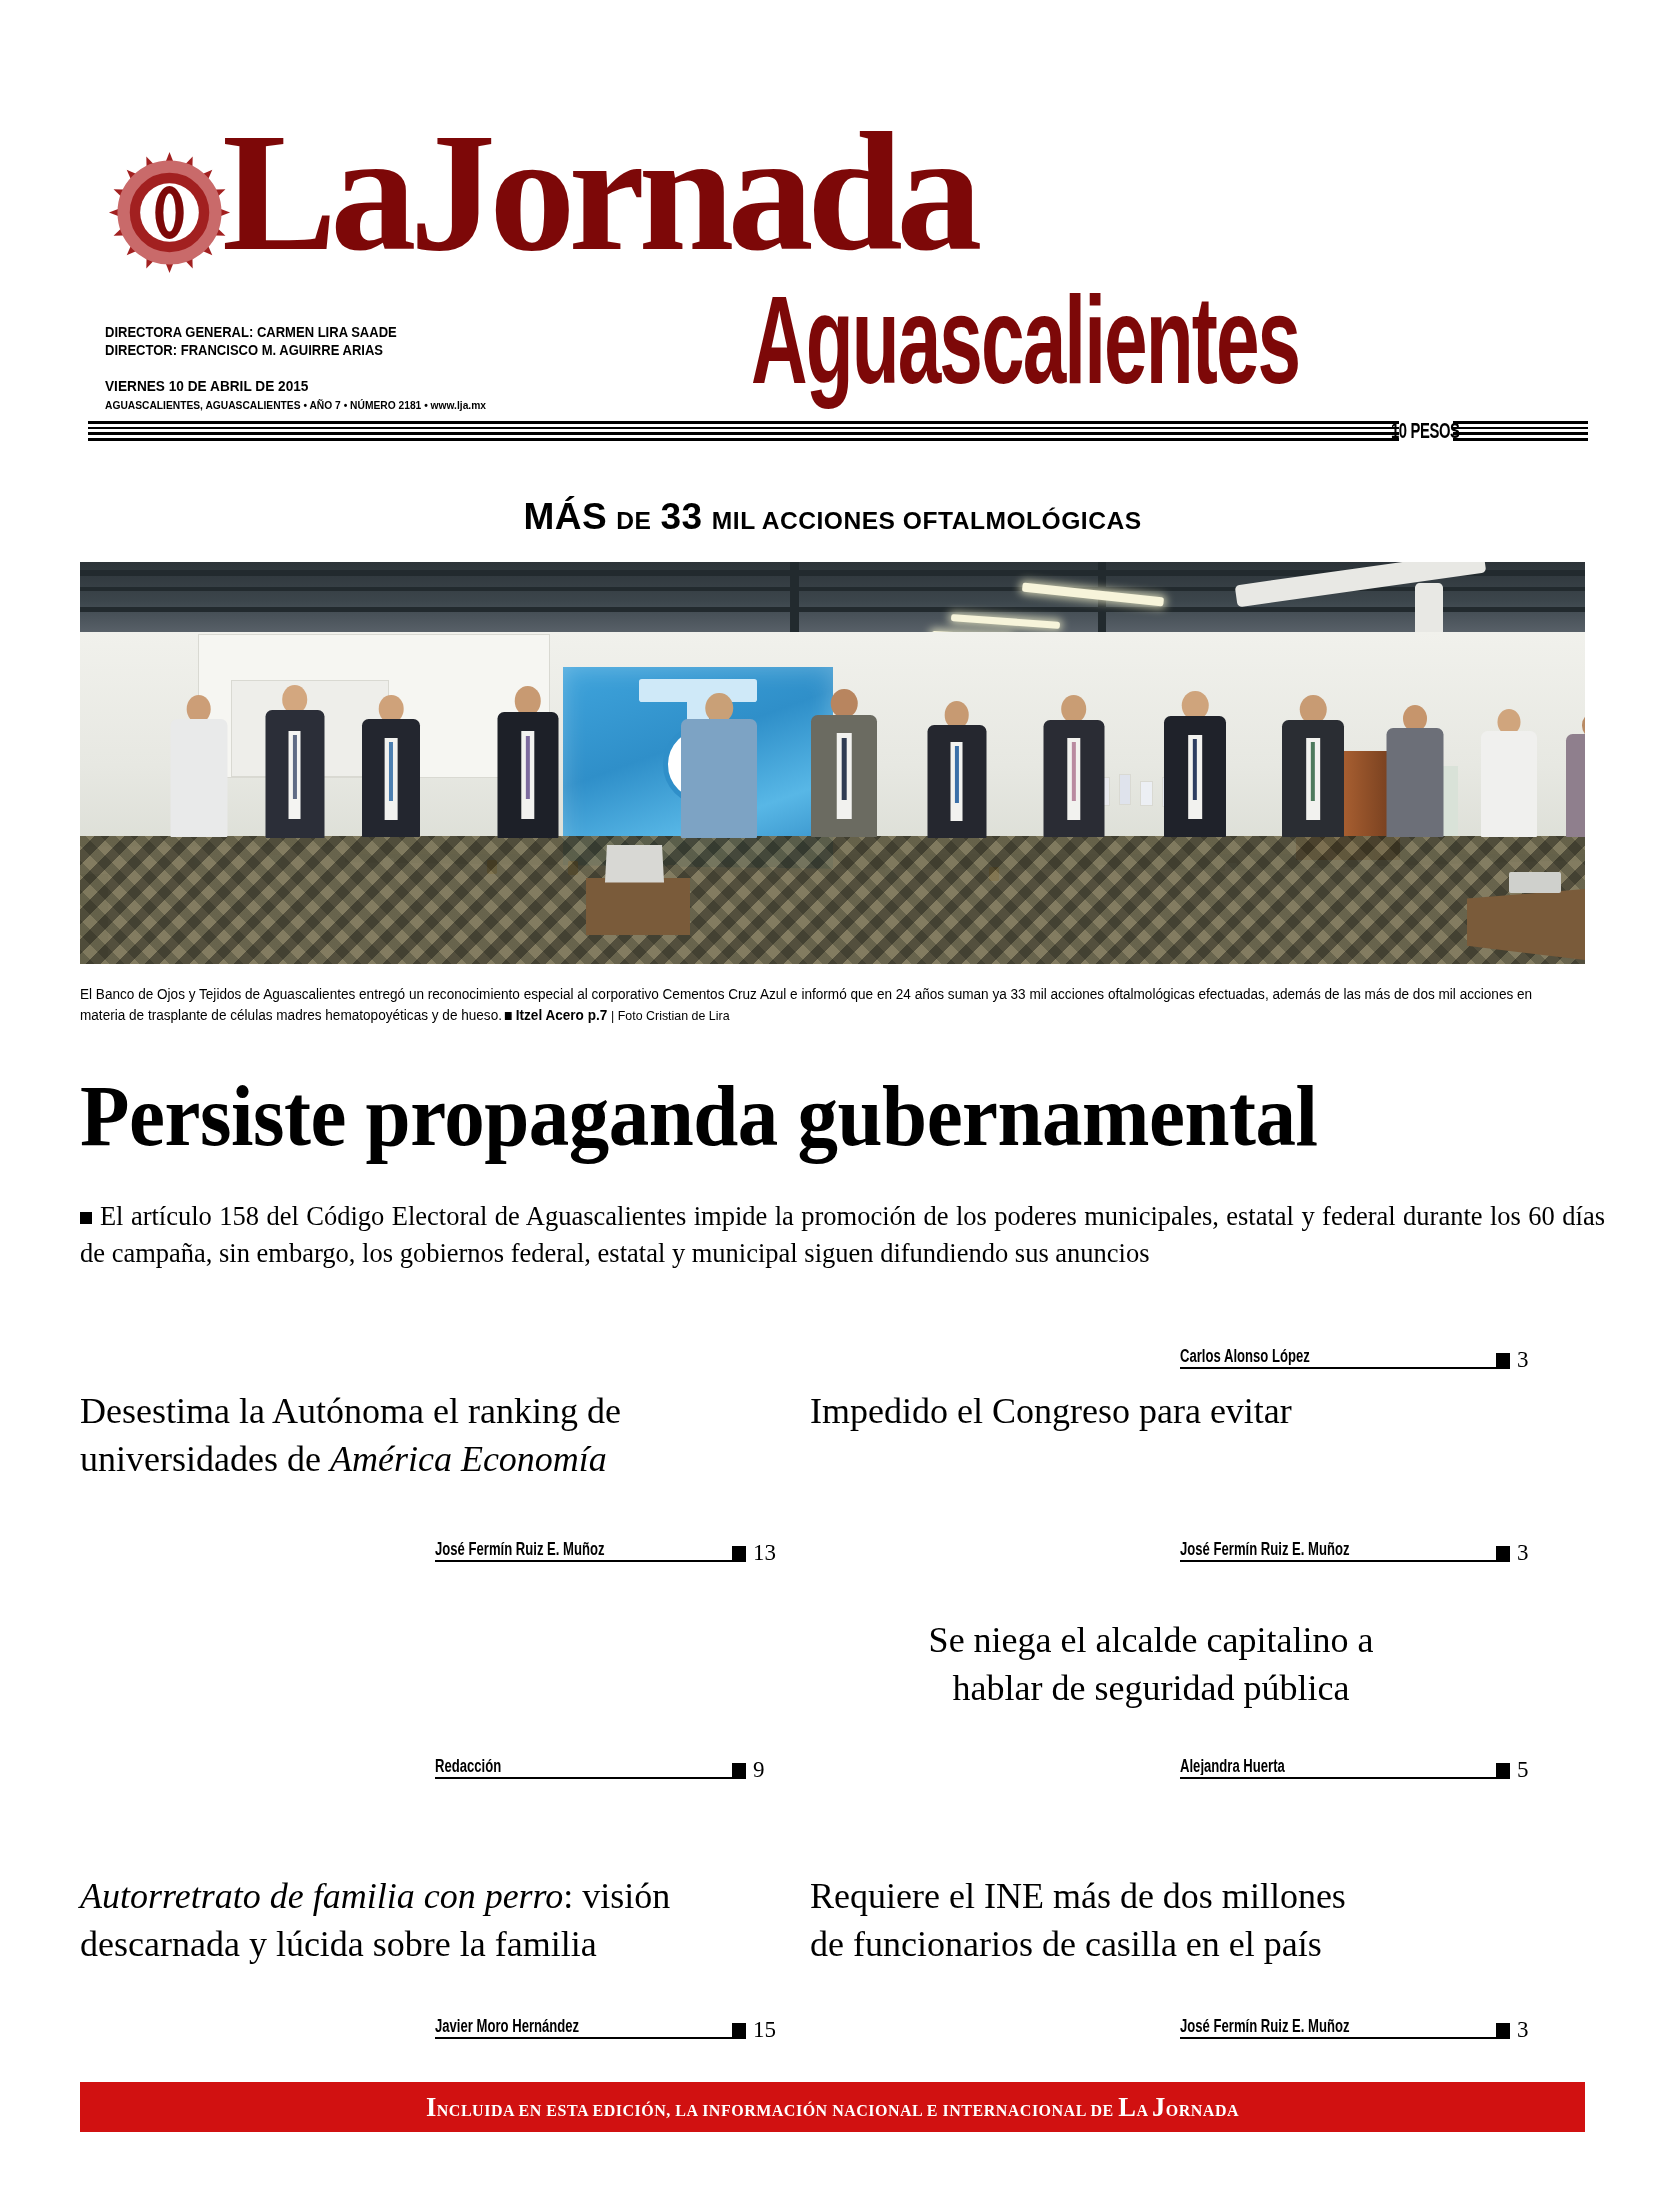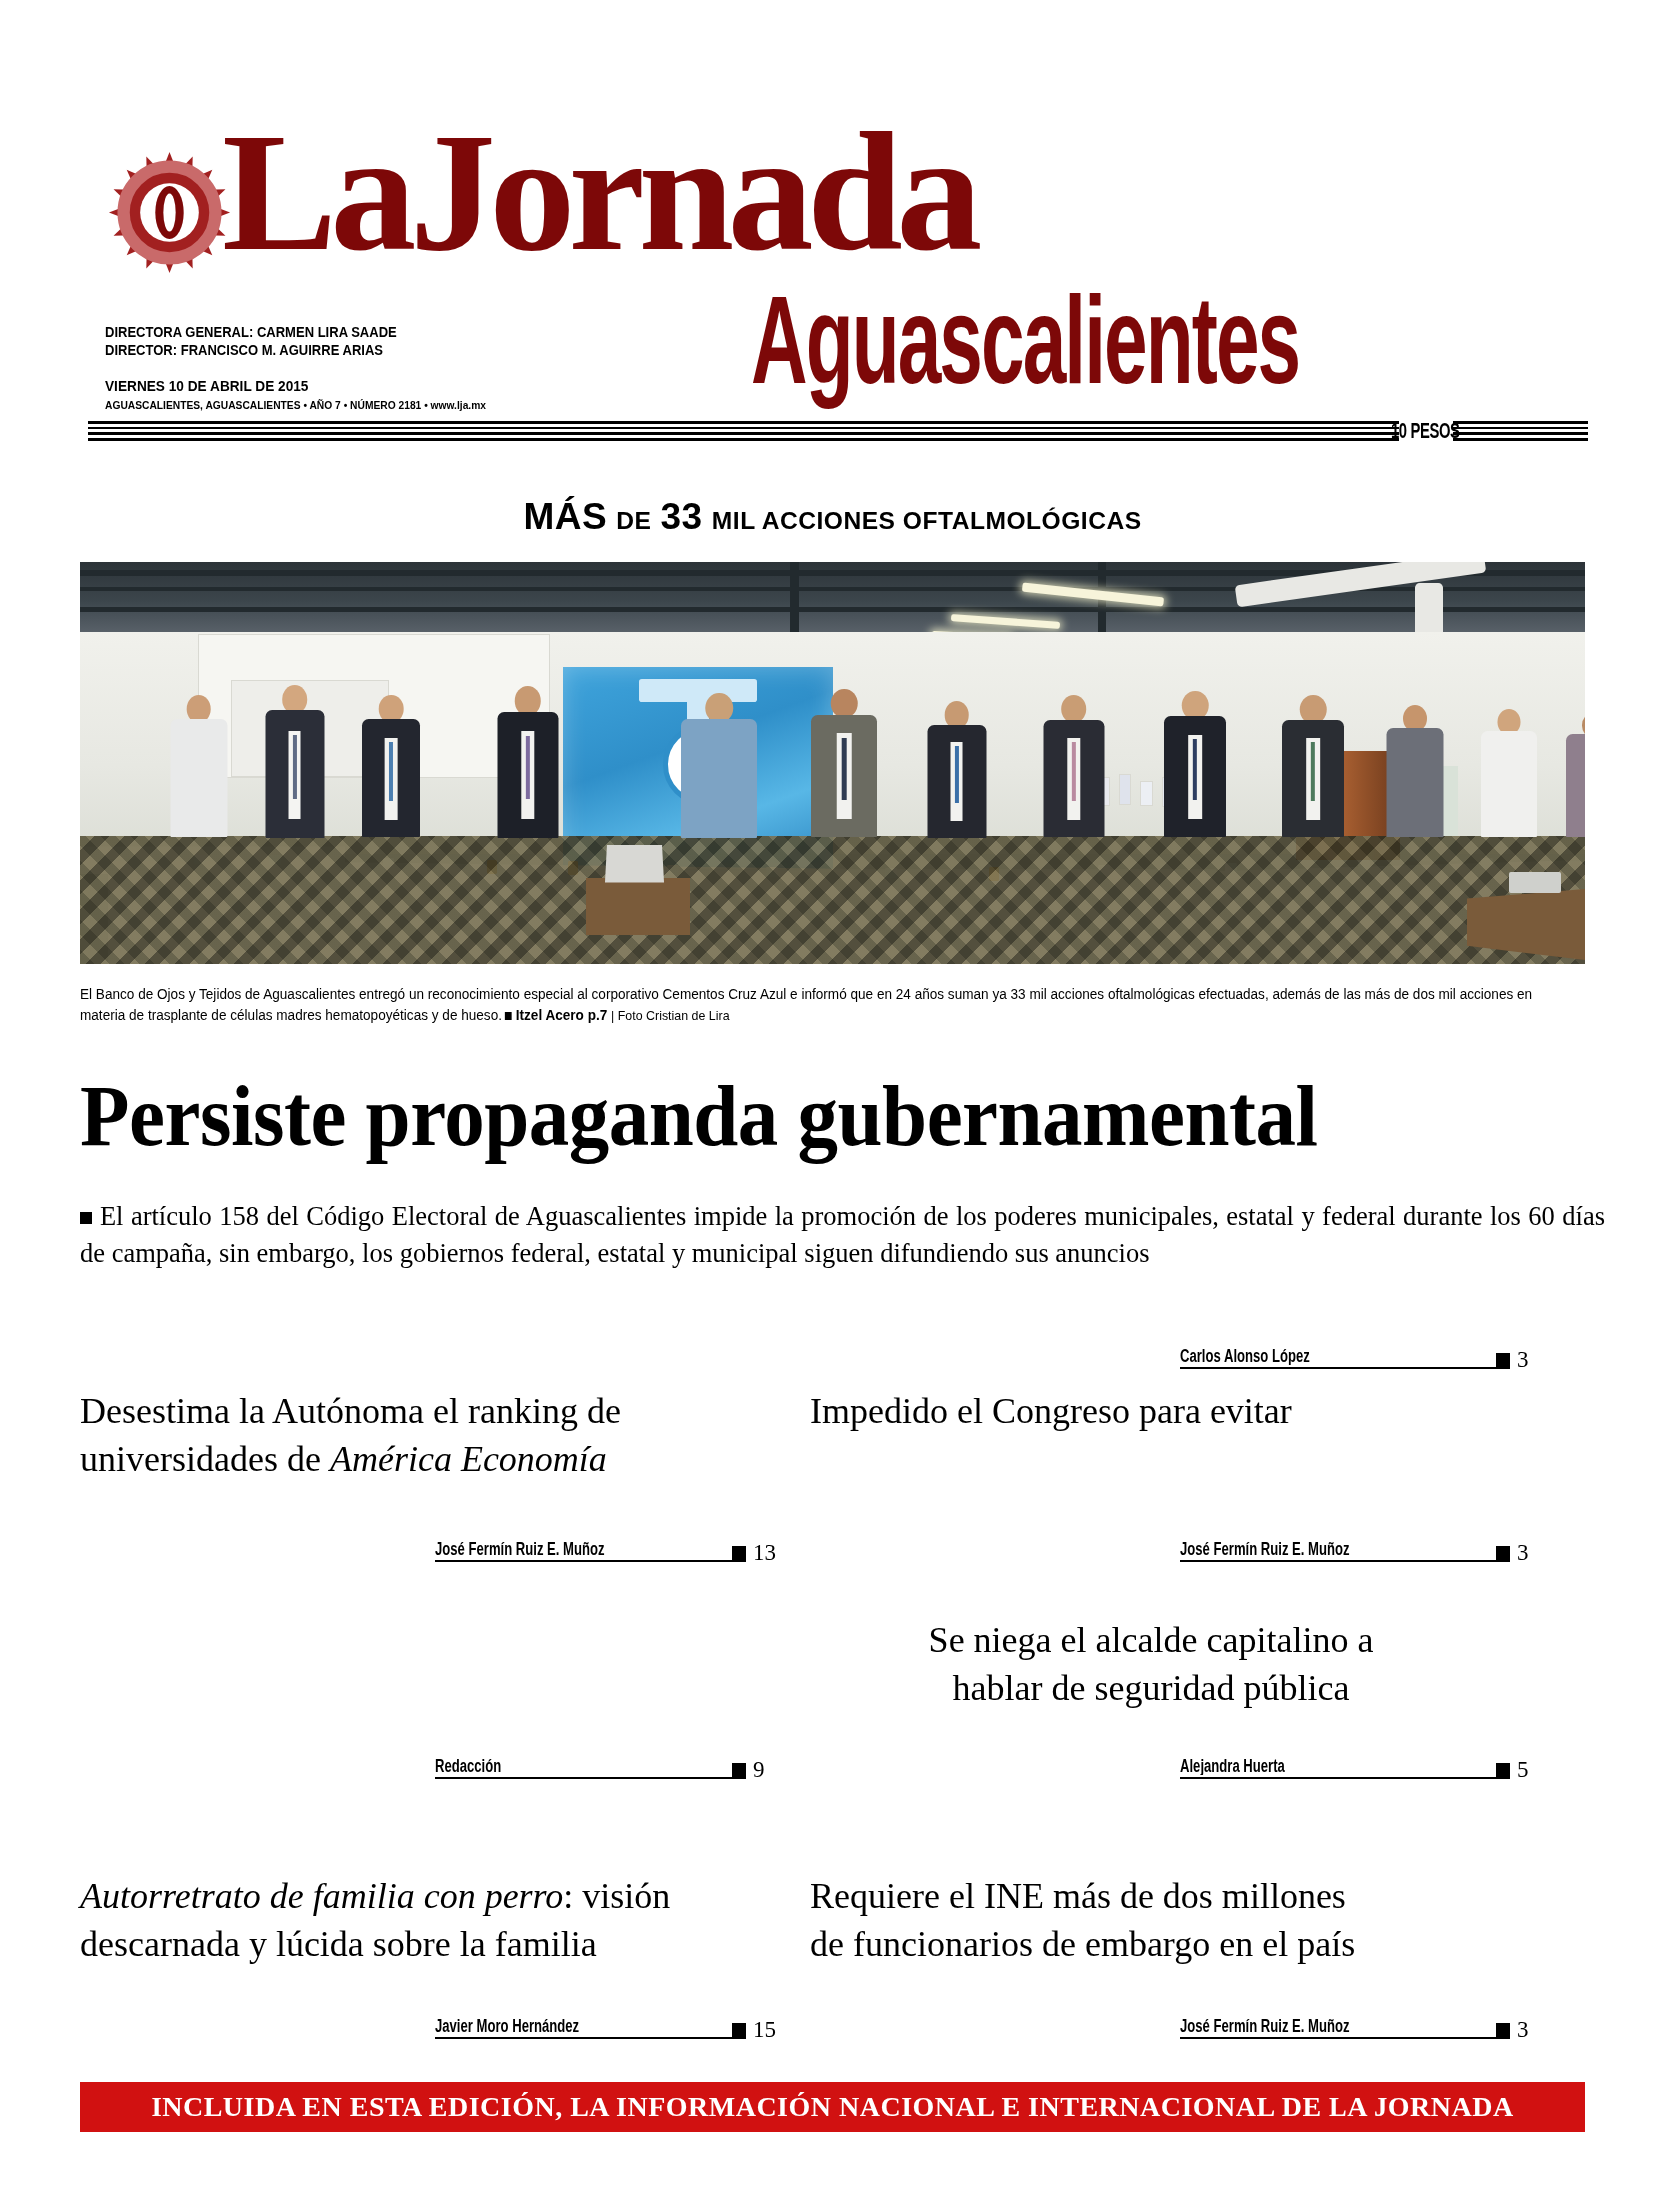--- a/index.html
+++ b/index.html
@@ -387,21 +387,21 @@
     justify-content:center;
   }
   .footer-banner .txt {
     font-family: "Liberation Serif", serif;
     font-weight: bold;
     font-size: 26.5px;
     letter-spacing: 0.5px;
     color:#ffffff;
     white-space:nowrap;
   }
-  .footer-banner .sm { font-size: 28px; }
+  .footer-banner .sm { font-size: 16px; }
 </style>
 </head>
 <body>
 
 <div class="page">
 
   <div class="masthead">
 
     <div class="logo-mark">
       <svg viewBox="0 0 260 260" xmlns="http://www.w3.org/2000/svg">
@@ -663,21 +663,21 @@
   </div>
   <div class="byline" style="left:435px; top:2011px; width:360px;">
     <span class="name">Javier Moro Hernández</span>
     <span class="rule" style="width:297px;"></span>
     <span class="sq" style="left:297px;"></span>
     <span class="pg" style="left:318px;text-align:center;">15</span>
   </div>
 
   <div class="sec-head" style="left:810px; top:1872px;">
     <span>Requiere el INE más de dos millones</span><br>
-    <span>de funcionarios de embargo en el país</span>
+    <span>de funcionarios de casilla en el país</span>
   </div>
   <div class="byline" style="left:1180px; top:2011px; width:360px;">
     <span class="name">José Fermín Ruiz E. Muñoz</span>
     <span class="rule" style="width:316px;"></span>
     <span class="sq" style="left:316px;"></span>
     <span class="pg" style="left:337px;">3</span>
   </div>
 
   <div class="footer-banner">
     <div class="txt"><span>I</span><span class="sm">NCLUIDA EN ESTA EDICIÓN</span><span class="sm">, </span><span class="sm">LA INFORMACIÓN NACIONAL E INTERNACIONAL DE </span><span>L</span><span class="sm">A </span><span>J</span><span class="sm">ORNADA</span></div>

